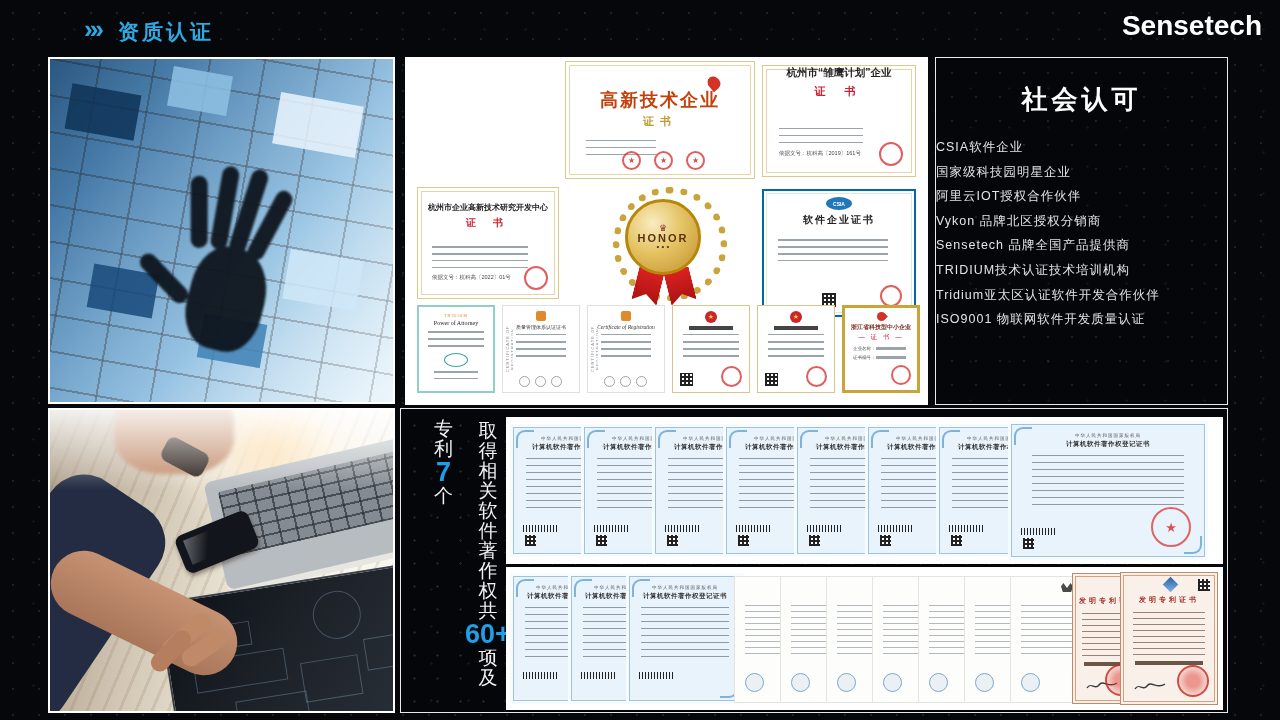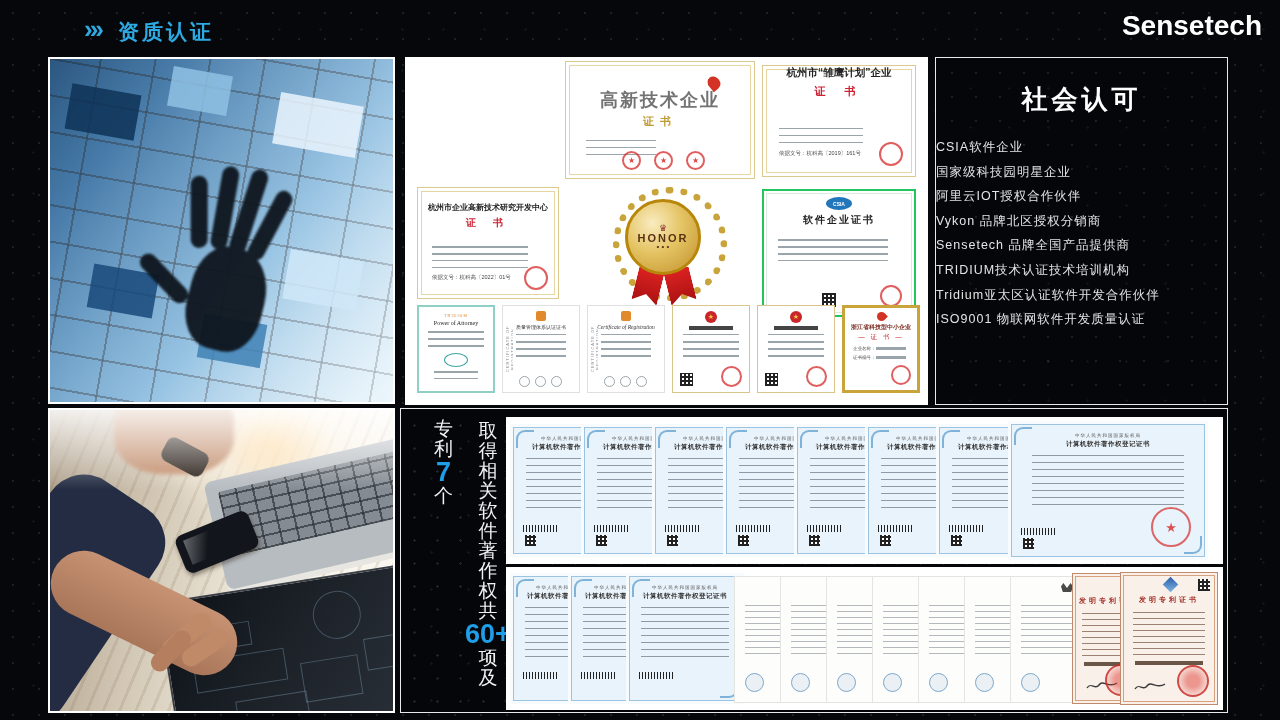--- a/index.html
+++ b/index.html
@@ -98,41 +98,41 @@
        repeating-linear-gradient(90deg,#222 0 2px,#fff 2px 4px);}
   .barcode{background:repeating-linear-gradient(90deg,#222 0 1px,transparent 1px 3px);}
   .ctr{text-align:center;}
   
   .certA{left:12px;top:8px;width:142px;height:108px;background:#f6efd2;border:2px solid #8a2f2a;outline:1px solid #c9b98f;outline-offset:-6px;}
   .certA .tag{margin-top:10px;font-size:5px;letter-spacing:2px;color:#3a2c1c;}
   .certA .ttl{margin-top:3px;font-size:12px;font-weight:bold;letter-spacing:5px;color:#2e2418;}
   .certA .body{position:absolute;left:16px;top:46px;width:110px;height:34px;}
   .certA .seal{right:14px;bottom:10px;width:16px;height:16px;}
   .certB{left:160px;top:4px;width:190px;height:118px;border:1px solid #dcc98e;box-shadow:inset 0 0 0 3px #fff,inset 0 0 0 4px #e6d6a4;}
-  .certB .ttl{margin-top:26px;font-size:18px;font-weight:bold;letter-spacing:2px;color:#737373;}
+  .certB .ttl{margin-top:26px;font-size:18px;font-weight:bold;letter-spacing:2px;color:#c2410c;}
   .certB .flame{position:absolute;right:34px;top:14px;width:12px;height:14px;background:#d23324;border-radius:50% 50% 50% 0;transform:rotate(-40deg);}
   .certB .sub{margin-top:2px;font-size:11px;font-weight:bold;letter-spacing:6px;color:#c09a32;}
   .certB .body{position:absolute;left:20px;top:78px;width:70px;height:20px;}
   .certB .s1{left:56px;bottom:8px;width:15px;height:15px;}
   .certB .s2{left:88px;bottom:8px;width:15px;height:15px;}
   .certB .s3{left:120px;bottom:8px;width:15px;height:15px;}
   .certC{left:357px;top:8px;width:154px;height:112px;border:1px solid #dcc98e;box-shadow:inset 0 0 0 3px #fff,inset 0 0 0 4px #e6d6a4;}
   .certC .ttl{font-size:10.5px;font-weight:bold;color:#222;}
   .certC .sub{margin-top:4px;font-size:11px;font-weight:bold;letter-spacing:8px;color:#c23;}
   .certC .body{position:absolute;left:16px;top:62px;width:84px;height:16px;}
   .certC .doc{position:absolute;left:16px;top:84px;font-size:5.5px;color:#444;}
   .certC .seal{right:12px;bottom:10px;width:20px;height:20px;}
   
   .certD{left:12px;top:130px;width:142px;height:112px;border:1px solid #dcc98e;box-shadow:inset 0 0 0 3px #fff,inset 0 0 0 4px #e6d6a4;}
   .certD .ttl{margin-top:14px;font-size:8px;font-weight:bold;color:#222;padding:0 8px;}
   .certD .sub{margin-top:3px;font-size:10px;font-weight:bold;letter-spacing:7px;color:#c23;}
   .certD .body{position:absolute;left:14px;top:58px;width:96px;height:22px;}
   .certD .doc{position:absolute;left:14px;top:86px;font-size:5.5px;color:#444;}
   .certD .seal{right:10px;bottom:8px;width:20px;height:20px;}
-  .certE{left:357px;top:132px;width:154px;height:128px;border:2px solid #22c55e;box-shadow:inset 0 0 0 2px #fff,inset 0 0 0 3px #d9ecdd;}
+  .certE{left:357px;top:132px;width:154px;height:128px;border:2px solid #0369a1;box-shadow:inset 0 0 0 2px #fff,inset 0 0 0 3px #d9ecdd;}
   .certE .logo{margin:6px auto 0;width:26px;height:13px;border-radius:50%;background:#2277bb;color:#fff;font-size:5px;font-weight:bold;display:flex;align-items:center;justify-content:center;}
   .certE .ttl{margin-top:3px;font-size:10px;font-weight:bold;letter-spacing:2px;color:#222;}
   .certE .body{position:absolute;left:14px;top:48px;width:110px;height:24px;}
   .certE .qr{left:58px;bottom:8px;width:14px;height:14px;position:absolute;}
   .certE .seal{right:12px;bottom:8px;width:18px;height:18px;}
   
   .medal{left:200px;top:126px;width:120px;height:118px;}
   .laurel{position:absolute;left:8px;top:4px;width:100px;height:100px;border:7px dotted #c9a43a;border-radius:50%;}
   .mcore{position:absolute;left:20px;top:16px;width:76px;height:76px;border-radius:50%;
     background:radial-gradient(circle at 35% 30%,#f9ecc0,#e4c363 45%,#c2902c 100%);border:3px solid #b8860b;box-sizing:border-box;

